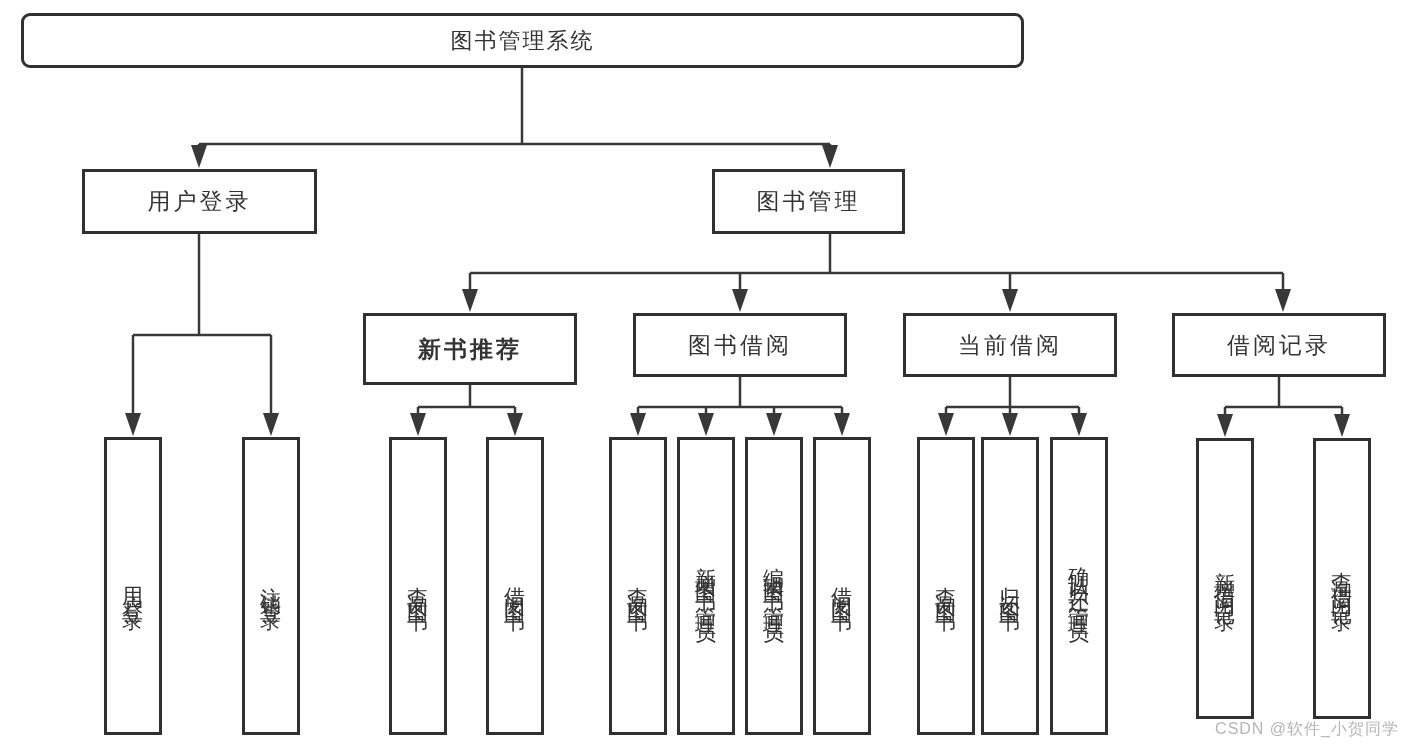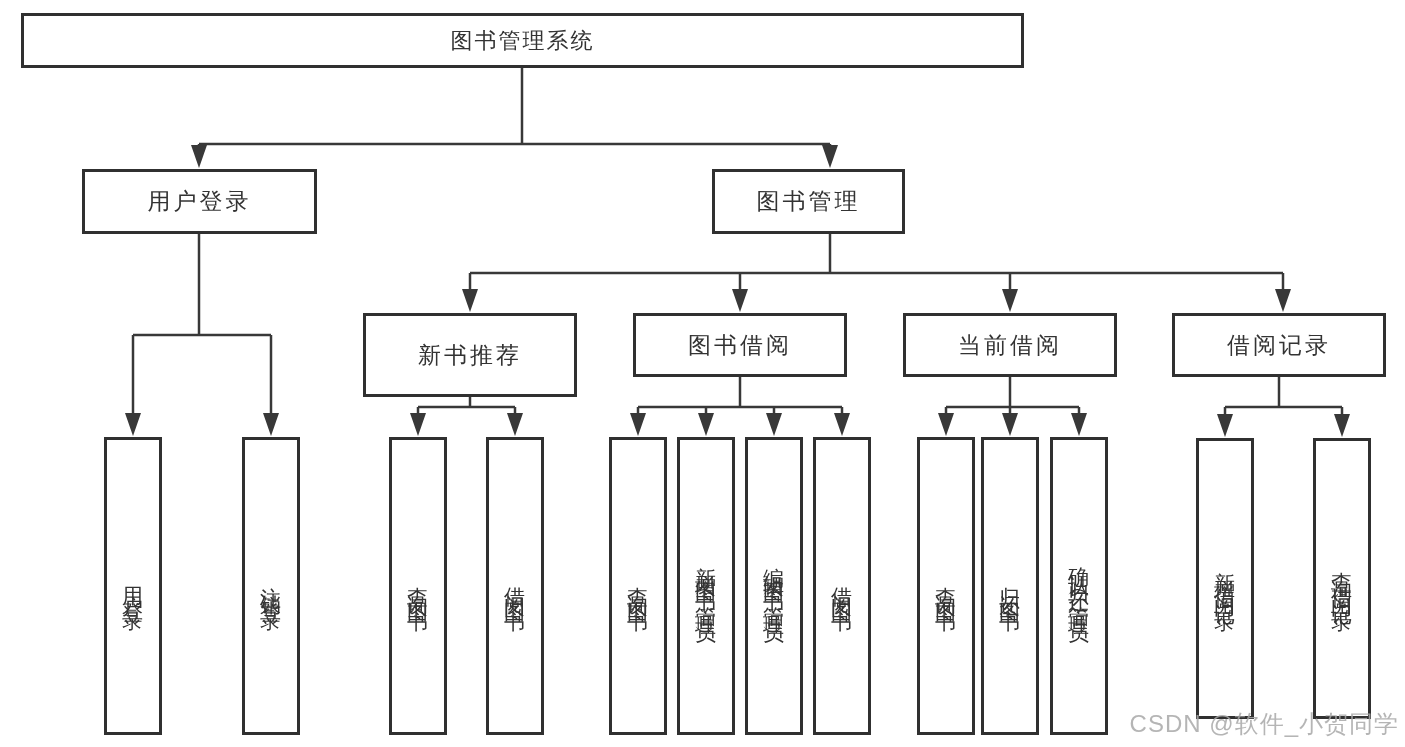--- a/index.html
+++ b/index.html
@@ -33,33 +33,34 @@
     color: #333333;
     z-index: 2;
   }
   .hnode {
     font-size: 23px;
     letter-spacing: 3px;
   }
   .rootnode {
     font-size: 22px;
     letter-spacing: 2px;
+    border-radius: 9px;
   }
   .leaf {
     writing-mode: vertical-rl;
     text-orientation: mixed;
     font-size: 21px;
     letter-spacing: 8px;
     line-height: 1;
   }
   #watermark {
     position: absolute;
     right: 6px;
     bottom: 7px;
-    font-size: 24px;
+    font-size: 16px;
     color: rgba(168,168,168,0.85);
     letter-spacing: 1px;
     z-index: 5;
     white-space: nowrap;
   }
 </style>
 </head>
 <body>
 
 <div id="canvas">
@@ -128,21 +129,21 @@
       <polygon points="1217,414 1233,414 1225,437"></polygon>
       <polygon points="1334,414 1350,414 1342,437"></polygon>
     </g>
   </svg>
 
   <div class="node rootnode" style="left:21px; top:13px; width:1003px; height:55px;">图书管理系统</div>
 
   <div class="node hnode" style="left:82px; top:169px; width:235px; height:65px;">用户登录</div>
   <div class="node hnode" style="left:712px; top:169px; width:193px; height:65px;">图书管理</div>
 
-  <div class="node hnode" style="left:363px; top:313px; width:214px; height:84px;">新书推荐</div>
+  <div class="node hnode" style="left:363px; top:313px; width:214px; height:72px;font-weight:bold;">新书推荐</div>
   <div class="node hnode" style="left:633px; top:313px; width:214px; height:64px;">图书借阅</div>
   <div class="node hnode" style="left:903px; top:313px; width:214px; height:64px;">当前借阅</div>
   <div class="node hnode" style="left:1172px; top:313px; width:214px; height:64px;">借阅记录</div>
 
   <div class="node leaf" style="left:104px; top:437px; width:58px; height:298px;">用户登录</div>
   <div class="node leaf" style="left:242px; top:437px; width:58px; height:298px;">注销登录</div>
 
   <div class="node leaf" style="left:389px; top:437px; width:58px; height:298px;">查询图书</div>
   <div class="node leaf" style="left:486px; top:437px; width:58px; height:298px;">借阅图书</div>
 

